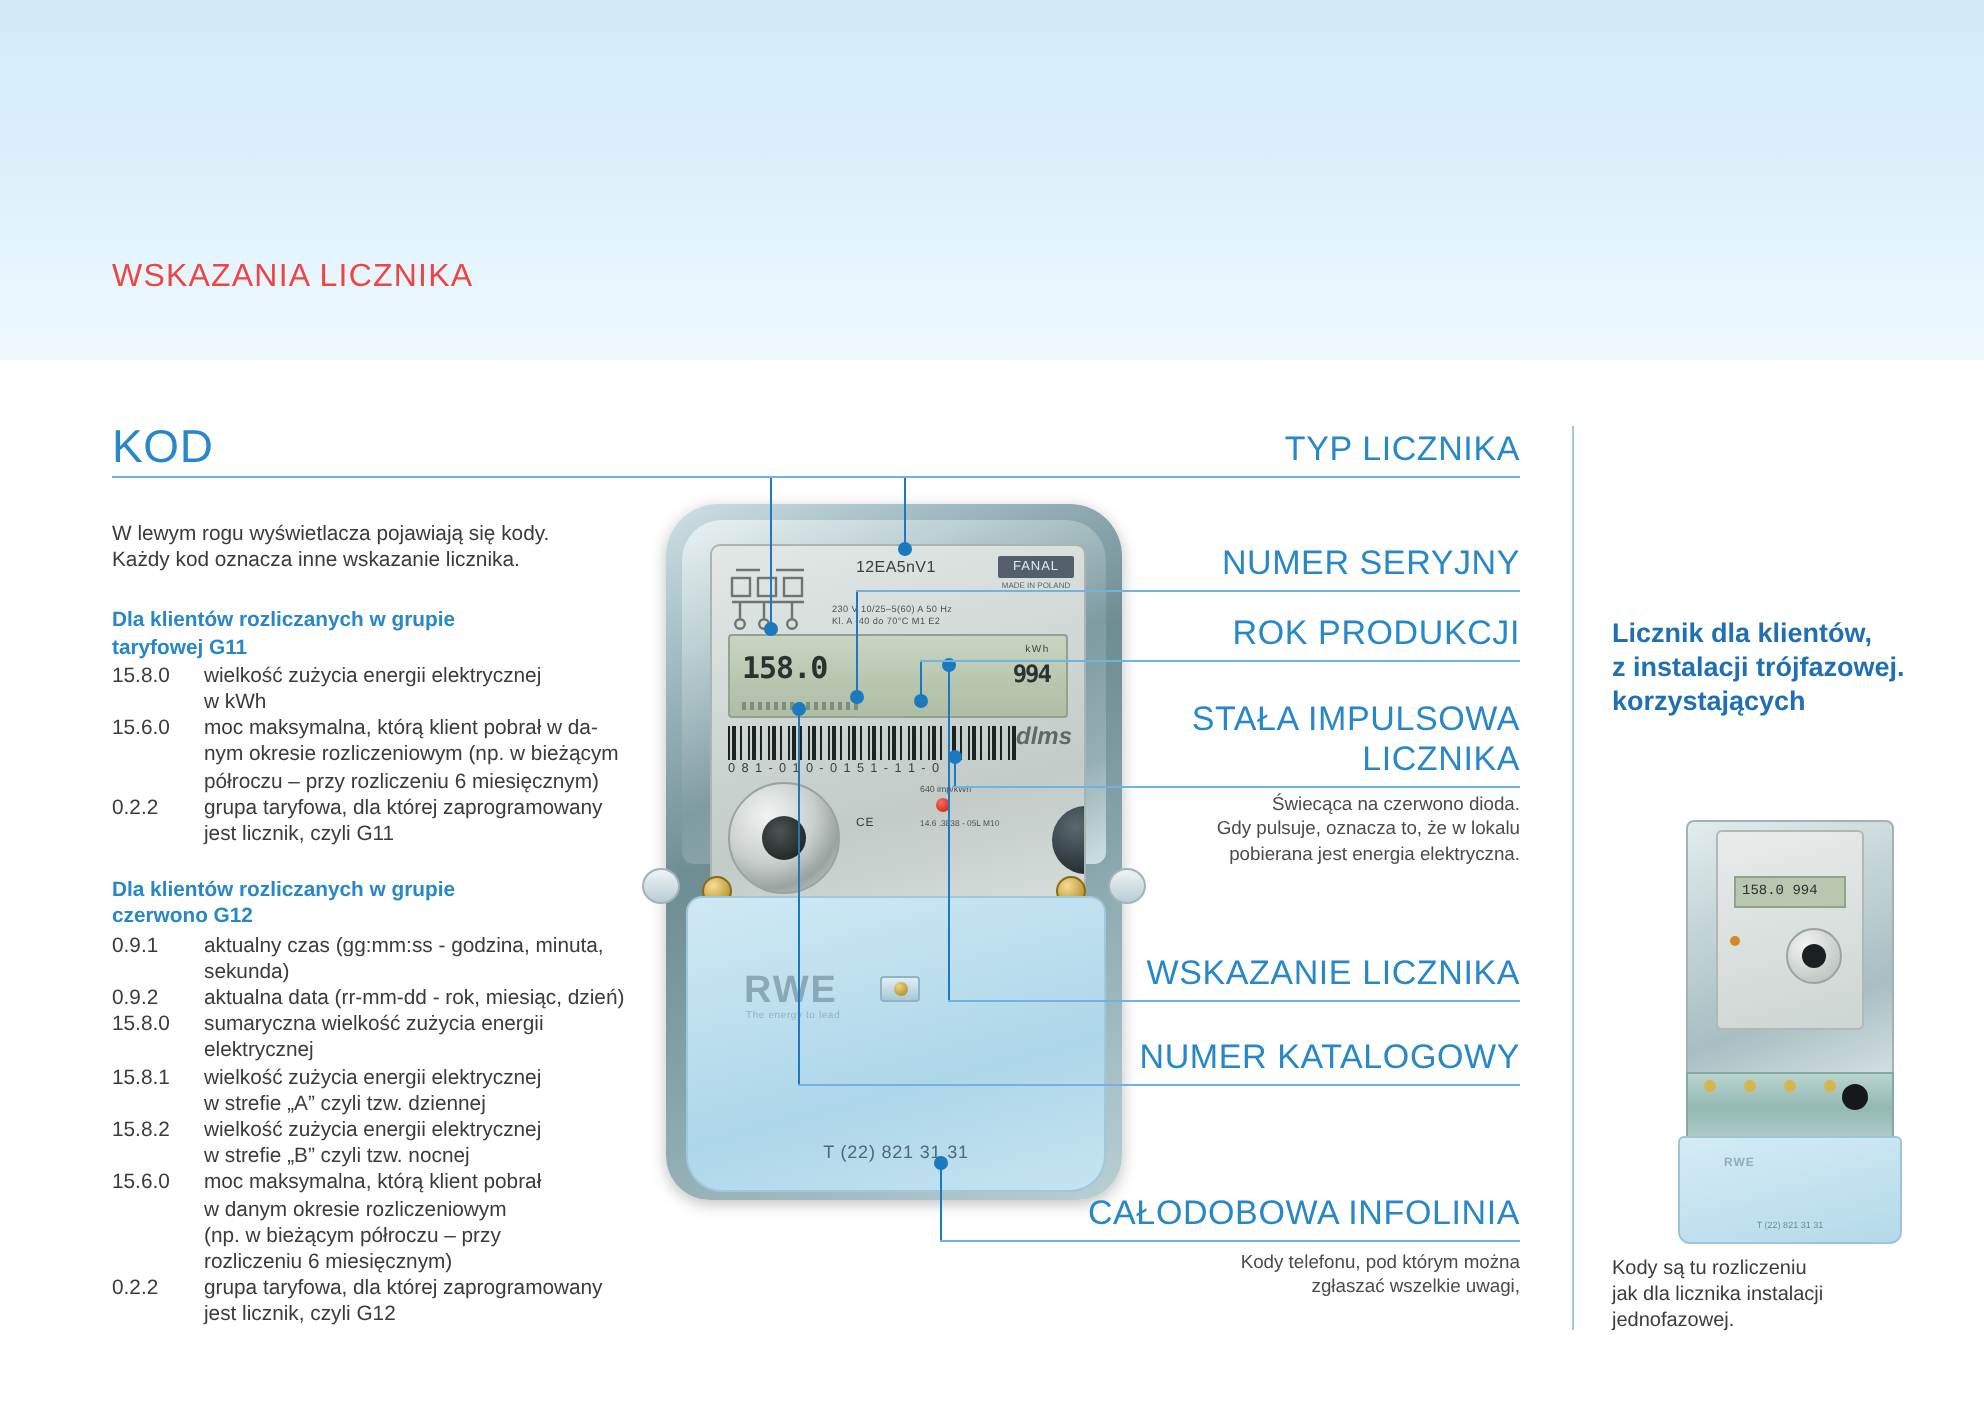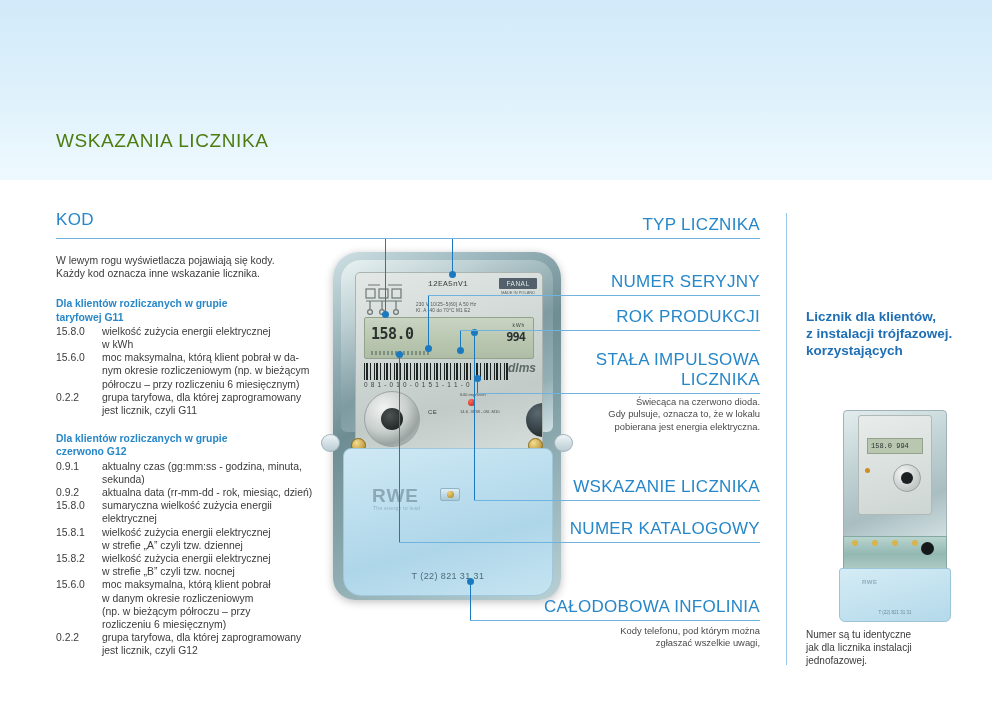--- a/index.html
+++ b/index.html
@@ -8,37 +8,37 @@
     font-family:"Liberation Sans", sans-serif;
     position:relative;overflow:hidden;
   }
   
   #top-band{
     position:absolute;left:0;top:0;width:992px;height:180px;
     background:linear-gradient(to bottom,#d2eaf9 0%,#dcf0fb 45%,#e8f6fd 80%,#eef9fe 100%);
   }
   #page-title{
     position:absolute;left:56px;top:130px;
-    font-size:19px;letter-spacing:.6px;color:#4d7c0f;font-weight:400;
+    font-size:16px;letter-spacing:.6px;color:#ef4444;font-weight:400;
   }
 
   
   .blue-head{
     color:#2787c8;font-size:17px;letter-spacing:.3px;font-weight:400;
     white-space:nowrap;
   }
   .rule{position:absolute;height:1px;background:#6fb3de;}
   .connector{position:absolute;background:#1b79c0;}
   .conn-h{height:1.4px;}
   .conn-v{width:1.4px;}
   .dot{position:absolute;width:7px;height:7px;border-radius:50%;background:#1b79c0;}
 
   
   #left-col{position:absolute;left:56px;top:210px;width:280px;}
-  #kod-title{font-size:17px;color:#2787c8;letter-spacing:.3px;}
+  #kod-title{font-size:23px;color:#2787c8;letter-spacing:.3px;}
   #kod-rule{position:absolute;left:56px;top:238px;width:329px;height:1px;background:#6fb3de;}
   .body-txt{font-size:10.4px;color:#3b3b3b;line-height:13.2px;}
   .sub-blue{font-size:10.4px;color:#2787c8;line-height:13.2px;font-weight:bold;}
   .code-tbl{width:272px;border-collapse:collapse;margin-top:1px;}
   .code-tbl td{vertical-align:top;font-size:10.4px;color:#3b3b3b;line-height:13.2px;padding:0 0 0 0;}
   .code-tbl td.k{width:46px;white-space:nowrap;}
 
   
   .rlabel{position:absolute;text-align:right;}
   .rlabel .blue-head{display:block;line-height:20px;}
@@ -63,21 +63,21 @@
   #meter-glass{
     position:absolute;left:8px;top:8px;width:212px;height:172px;border-radius:20px 20px 6px 6px;
     background:linear-gradient(155deg,#e9f2f3 0%,#bccfd2 25%,#7e9ba1 55%,#95b0b5 80%,#cfe0e3 100%);
   }
   #faceplate{
     position:absolute;left:22px;top:20px;width:186px;height:178px;border-radius:5px;
     background:linear-gradient(165deg,#e3e8e6 0%,#d3dad7 35%,#c2cbc8 70%,#d7dedb 100%);
     border:1px solid #aab4b1;
     overflow:hidden;
   }
-  .fp-txt{position:absolute;font-family:Liberation Mono, monospace;color:#3a4240;}
+  .fp-txt{position:absolute;font-family:Liberation Sans, sans-serif;color:#3a4240;}
   #fp-type{left:72px;top:6px;font-size:8px;letter-spacing:.2px;}
   #fp-brand{position:absolute;right:5px;top:5px;width:38px;height:11px;background:#53606b;border-radius:1px;}
   #fp-brand span{display:block;color:#dfe6ea;font-size:6.5px;text-align:center;line-height:11px;letter-spacing:.5px;}
   #fp-brandsub{position:absolute;right:5px;top:17px;width:38px;font-size:4px;color:#5b6665;text-align:center;}
   #fp-specs{position:absolute;left:60px;top:29px;width:122px;font-size:4.6px;color:#4a5250;line-height:6px;letter-spacing:.2px;}
   #fp-diagram{position:absolute;left:6px;top:8px;width:48px;height:40px;opacity:.75;}
   
   #lcd{
     position:absolute;left:8px;top:44px;width:168px;height:40px;border-radius:2px;
     background:linear-gradient(180deg,#c9d4c2 0%,#b9c7b0 55%,#aebda6 100%);
@@ -393,21 +393,21 @@
     <div class="m3-screw" style="left:68px;"></div>
   </div>
   <div id="m3-blackdot"></div>
   <div id="m3-cover">
     <div id="m3-rwe">RWE</div>
     <div id="m3-phone">T (22) 821 31 31</div>
   </div>
 </div>
 
 <div id="fr-note">
-  <div>Numer są tu identyczne</div>
+  <div>Kody są tu rozliczeniu</div>
   <div>jak dla licznika instalacji</div>
   <div>jednofazowej.</div>
 </div>
 
 <div class="rule" style="left: 330px; top: 238px; width: 430px;"></div>
 <div class="rule" style="left: 428px; top: 295px; width: 332px;"></div>
 <div class="rule" style="left: 460px; top: 330px; width: 300px;"></div>
 <div class="rule" style="left: 477px; top: 393px; width: 283px;"></div>
 <div class="rule" style="left: 474px; top: 500px; width: 286px;"></div>
 <div class="rule" style="left: 399px; top: 542px; width: 361px;"></div>

